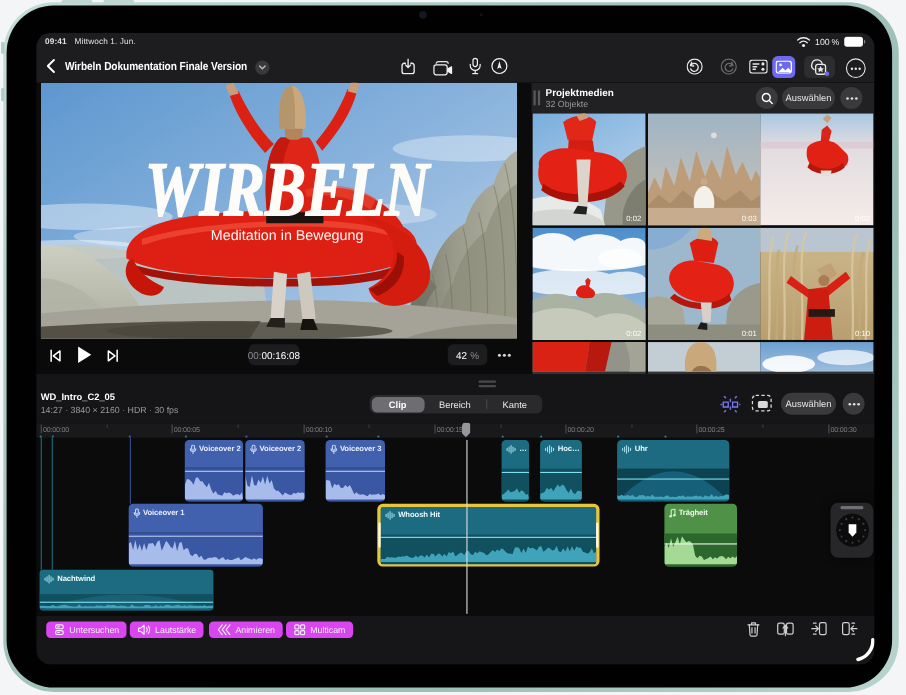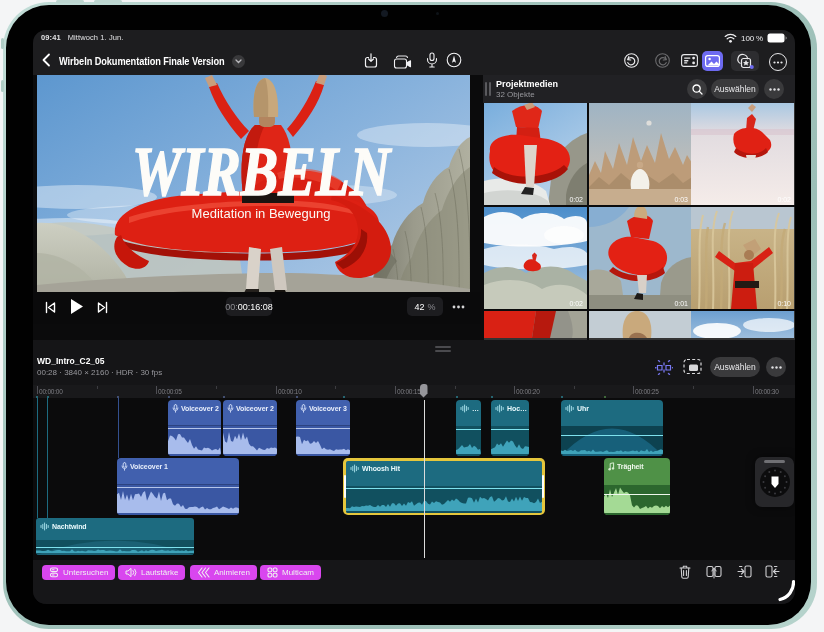--- a/index.html
+++ b/index.html
@@ -9,21 +9,21 @@
     background:linear-gradient(135deg,#c3ded8,#a3c4bd 35%,#9cbfb7 70%,#b7d4cd);}
   #bezel{position:absolute;left:6px;top:5px;width:805px;height:620px;border-radius:43px;background:#010101;}
   #screen{position:absolute;left:33px;top:30px;width:762px;height:574px;border-radius:13px;
     background:#0b0b0c;overflow:hidden;}
   #topbar{position:absolute;left:0;top:0;width:762px;height:45px;background:#1d1d1f;}
   #status-left{position:absolute;left:8px;top:3px;font-size:7.5px;color:#e2e2e4;font-weight:700;letter-spacing:.1px;}
   #status-left span{font-weight:400;margin-left:7px;}
   #status-right{position:absolute;right:8px;top:2px;height:12px;display:flex;align-items:center;gap:4px;
     font-size:8px;color:#ededef;font-weight:400;}
   #preview{position:absolute;left:4px;top:45px;width:433px;height:233px;overflow:hidden;background:#000;}
-  #pvbar{position:absolute;left:0px;top:262px;width:448px;height:32px;background:#0a0a0b;}
+  #pvbar{position:absolute;left:0px;top:278px;width:448px;height:32px;background:#0a0a0b;}
   #rpanel{position:absolute;left:450px;top:45px;width:312px;height:265px;background:#0b0b0c;overflow:hidden;}
   #rphead{position:absolute;left:0;top:0;width:312px;height:28px;background:#212124;}
   .cell{position:absolute;width:103px;height:102px;overflow:hidden;background:#333;}
   .c3{width:104px;}
   .dur{position:absolute;right:4px;bottom:2px;font-size:7px;color:#fff;opacity:.95;}
   #tlhead{position:absolute;left:0;top:310px;width:762px;height:45px;background:#151517;}
   #ruler{position:absolute;left:0;top:355px;width:762px;height:13px;background:#19191b;}
   #tracks{position:absolute;left:0;top:368px;width:762px;height:162px;background:#0b0b0c;}
   #botbar{position:absolute;left:0;top:530px;width:762px;height:44px;background:#161618;}
   .pill{background:#3a3a3c;border-radius:20px;color:#e9e9eb;display:flex;align-items:center;justify-content:center;}
@@ -460,23 +460,30 @@
             </linearGradient>
           </defs>
         <rect width="103" height="27" fill="url(#sk3)"></rect>
         <ellipse cx="26" cy="20" rx="24" ry="8" fill="#fff" opacity=".9"></ellipse>
         <ellipse cx="78" cy="14" rx="26" ry="7" fill="#fff" opacity=".7"></ellipse>
       </svg>
     </div>
   </div>
   <div id="tlhead">
     <div class="abs" style="left:4px;top:16px;font-size:8.5px;font-weight:700;color:#fff;">WD_Intro_C2_05</div>
-    <div class="abs" style="left:4px;top:28px;font-size:8px;color:#98989d;">00:28 · 3840 × 2160 · HDR · 30 fps</div>
+    <div class="abs" style="left:4px;top:28px;font-size:8px;color:#98989d;">14:27 · 3840 × 2160 · HDR · 30 fps</div>
     <div class="abs" style="left:402px;top:6px;width:16px;height:2px;border-radius:1px;background:#4a4a4e;"></div>
     <div class="abs" style="left:402px;top:10px;width:16px;height:2px;border-radius:1px;background:#4a4a4e;"></div>
+    <div class="abs" style="left:303px;top:19px;width:157px;height:17px;background:#2a2a2d;border-radius:6px;">
+      <div class="abs" style="left:1.5px;top:1.5px;width:48px;height:14px;background:#6d6d72;border-radius:5px;"></div>
+      <div class="abs" style="left:0;top:0;width:51px;height:17px;display:flex;align-items:center;justify-content:center;font-size:8.5px;font-weight:700;color:#fff;">Clip</div>
+      <div class="abs" style="left:51px;top:0;width:53px;height:17px;display:flex;align-items:center;justify-content:center;font-size:8.5px;font-weight:400;color:#e8e8ea;">Bereich</div>
+      <div class="abs" style="left:106px;top:4px;width:1px;height:9px;background:#47474b;"></div>
+      <div class="abs" style="left:107px;top:0;width:50px;height:17px;display:flex;align-items:center;justify-content:center;font-size:8.5px;font-weight:400;color:#e8e8ea;">Kante</div>
+    </div>
     <svg class="abs" style="left:622px;top:20px;" width="18" height="15" viewBox="0 0 18 15">
         <g stroke="#7a7af5" stroke-width="1.4" fill="none" stroke-linecap="round">
           <path d="M2.5 5.5 h4.5 v4.5 h-4.5 Z M11 5.5 h4.5 v4.5 H11 Z" stroke-width="1.2"></path>
           <path d="M9 5 v-2 M9 12 v-2 M4.5 1.5 l-1 -1 M13.5 1.5 l1 -1 M4.5 13.5 l-1 1 M13.5 13.5 l1 1 M1 7.75 h-1 M17.5 7.75 h1" opacity=".9"></path>
         </g>
       </svg>
     <div class="abs" style="left:650px;top:17px;width:21px;height:20px;">
       <svg width="21" height="20" viewBox="0 0 21 20">
           <rect x="1" y="2.5" width="17" height="14" rx="3" fill="none" stroke="#d8d8da" stroke-width="1.2" stroke-dasharray="3 2.2"></rect>
           <rect x="6" y="7.5" width="9" height="6.5" rx="1.5" fill="#d8d8da"></rect>

